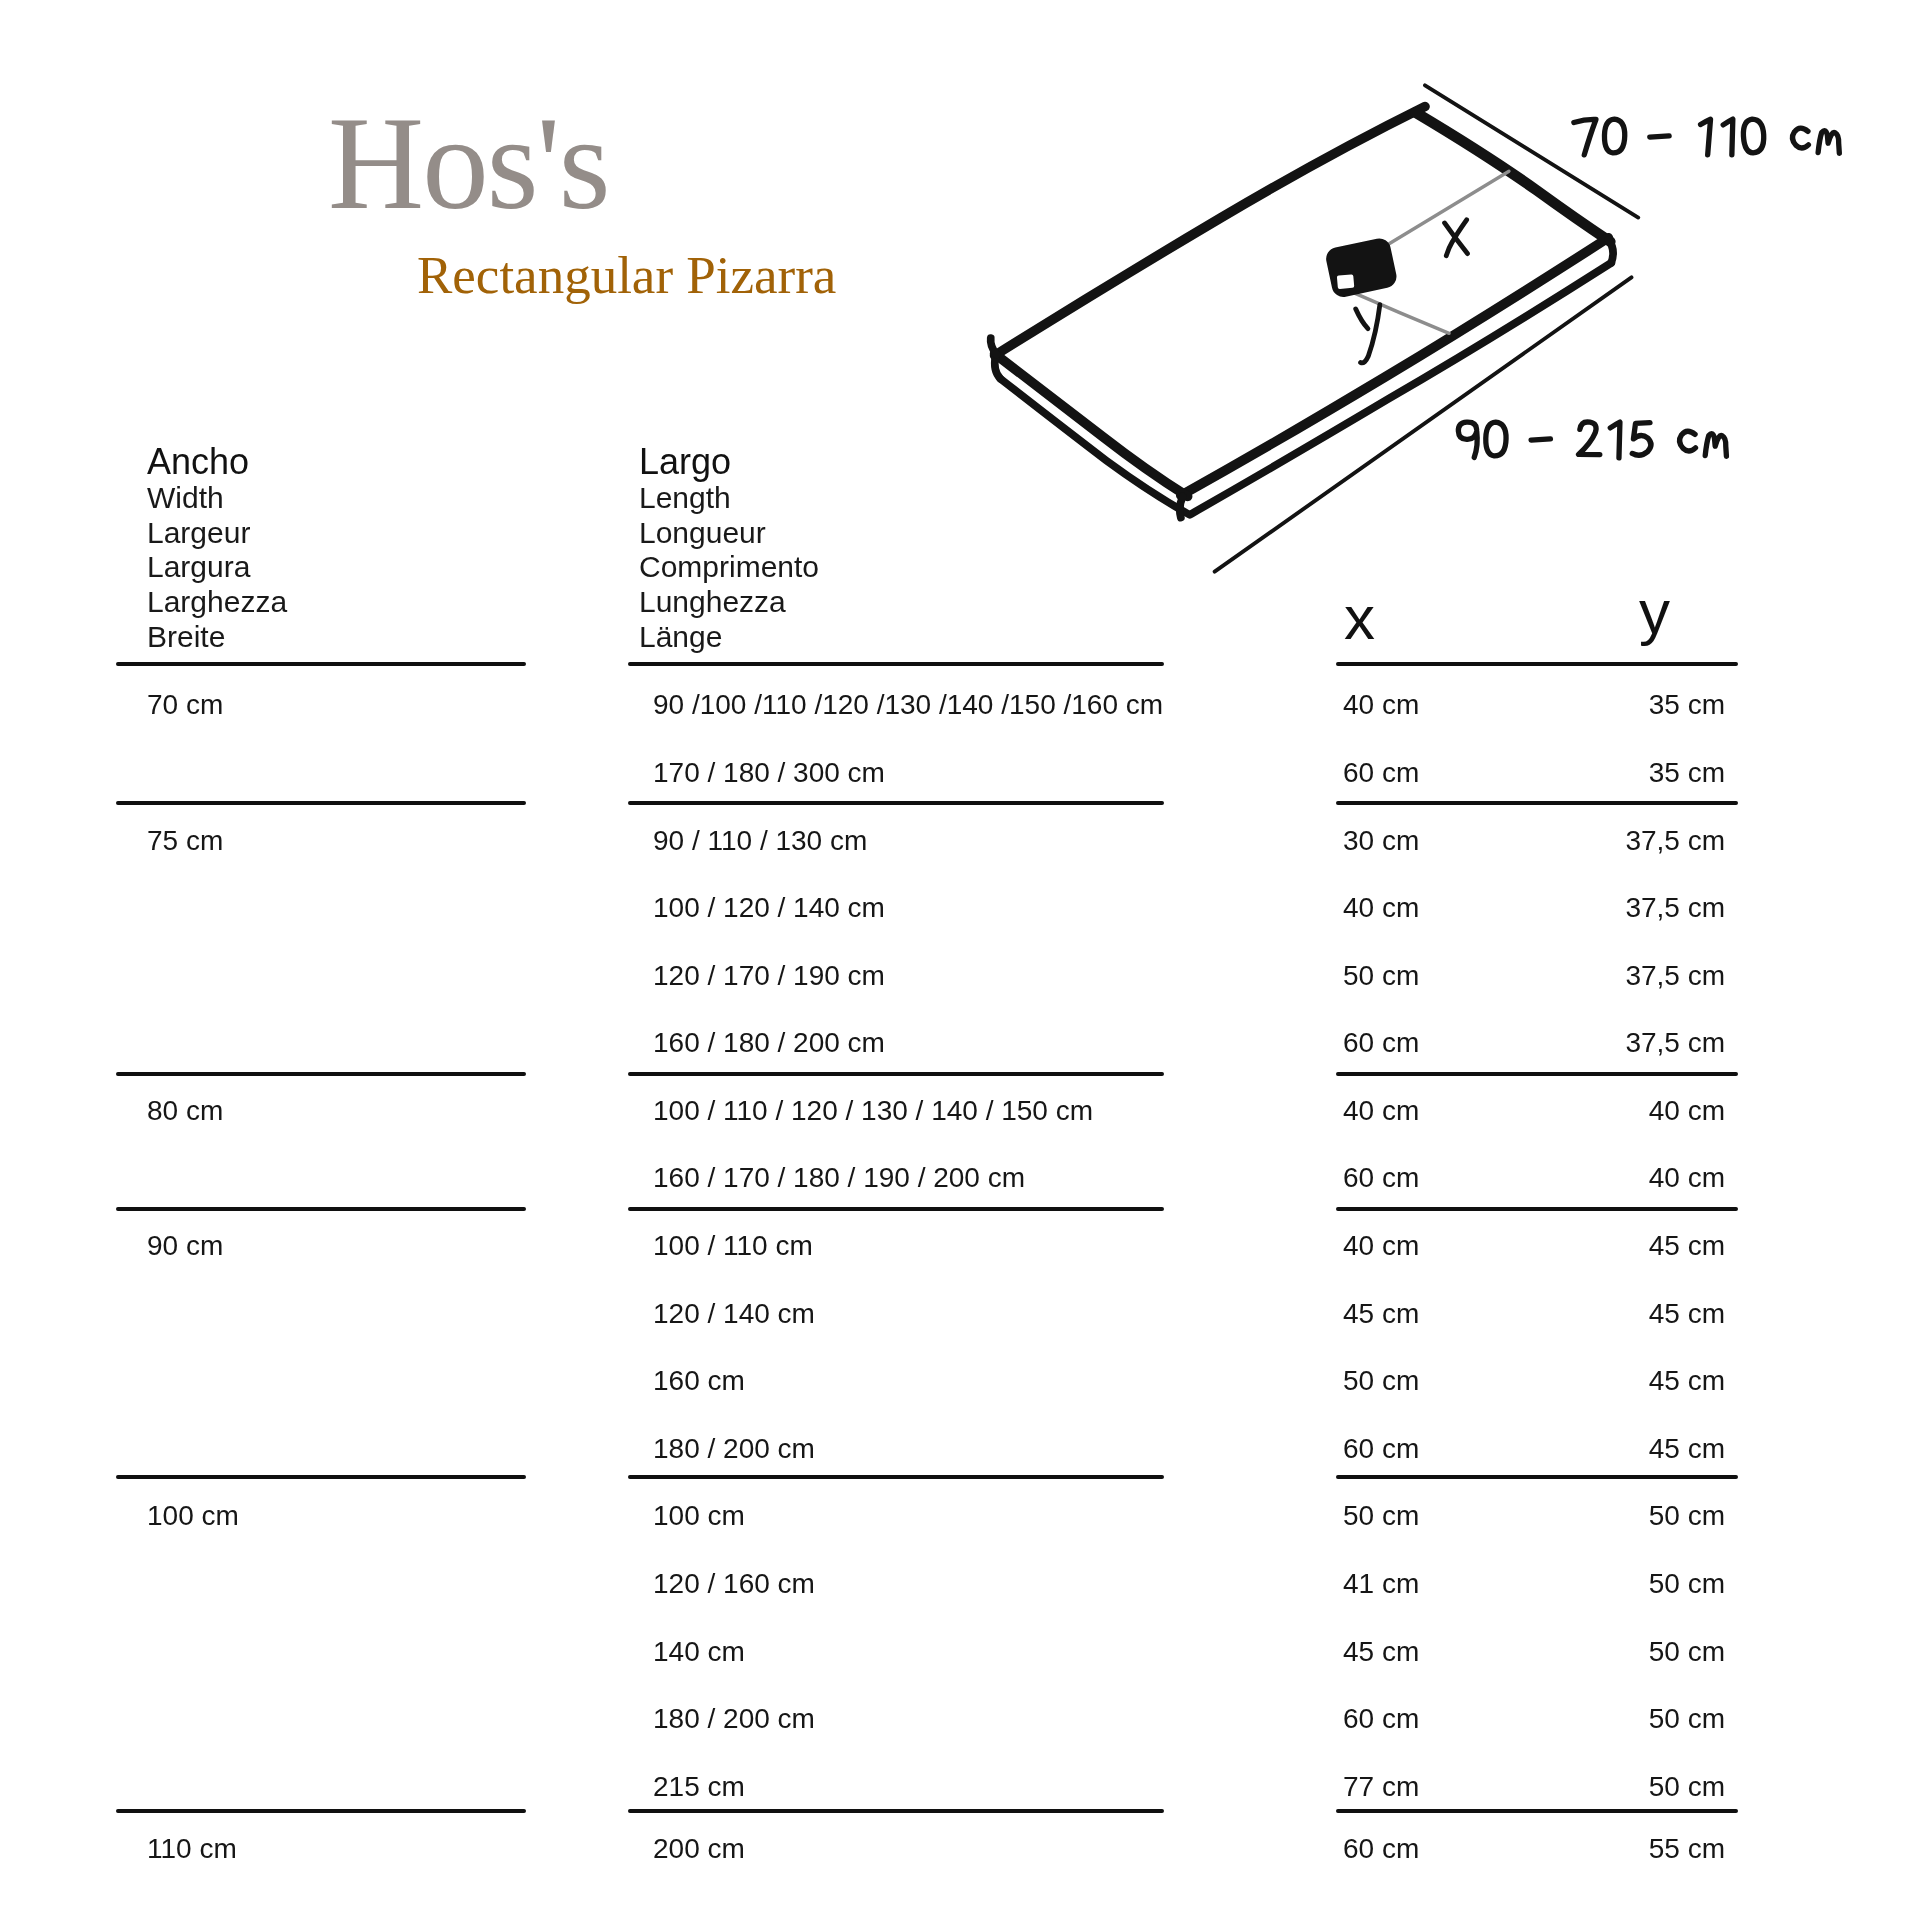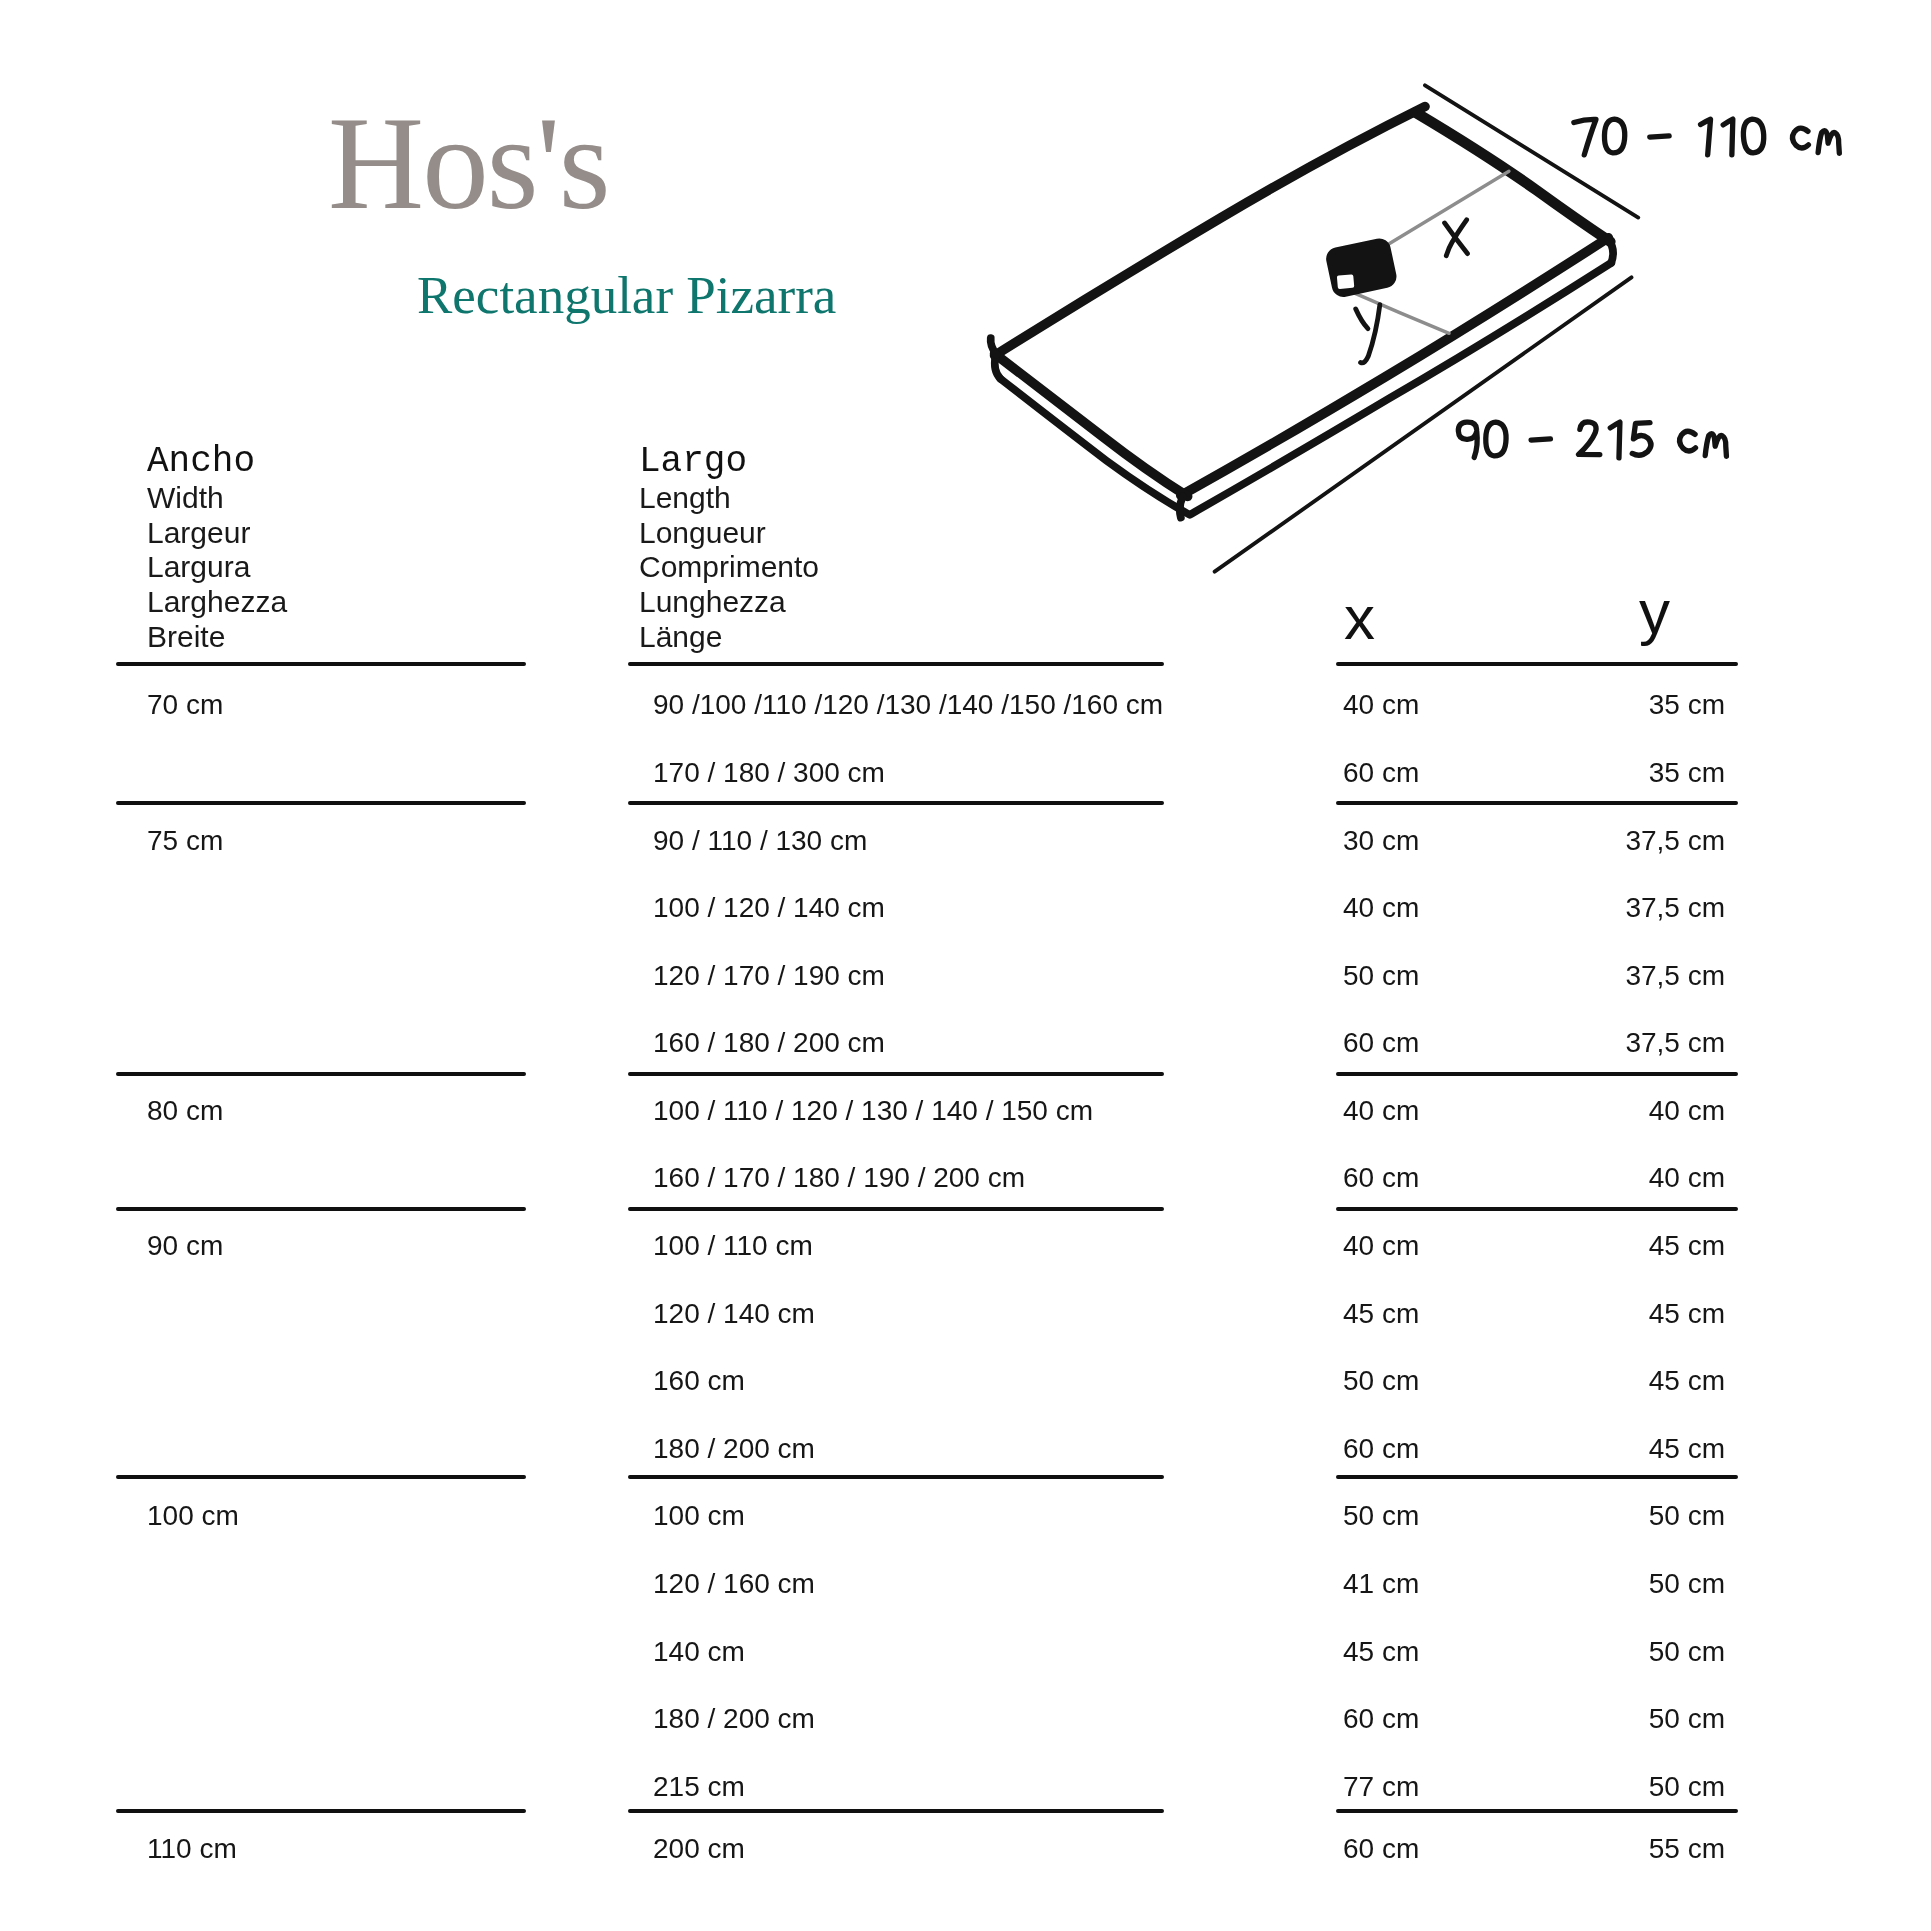--- a/index.html
+++ b/index.html
@@ -9,28 +9,28 @@
   }
   
   .logo-name{
     position:absolute;left:328px;top:97px;
     font-family:"Liberation Serif","DejaVu Serif",serif;
     font-size:133px;line-height:1.0;letter-spacing:-1.9px;color:#948d89;
   }
   .logo-sub{
     position:absolute;left:417px;top:249px;
     font-family:"Liberation Serif","DejaVu Serif",serif;
-    font-size:53px;line-height:1.0;letter-spacing:0px;color:#0f766e;margin-top:20px;
+    font-size:53px;line-height:1.0;letter-spacing:0px;color:#a16207;
   }
   
   #sketch{position:absolute;left:946px;top:39px;width:985px;height:579px;}
   
   #tables{position:absolute;left:0;top:0;width:1931px;height:1931px;}
   .col-title{
-    position:absolute;font-size:36px;line-height:36px;font-weight:500;color:#111;white-space:nowrap;font-family:Liberation Mono, monospace;
+    position:absolute;font-size:36px;line-height:36px;font-weight:500;color:#111;white-space:nowrap;
   }
   .col-sub{
     position:absolute;font-size:30px;line-height:30px;color:#191919;white-space:nowrap;
   }
   .xy-title{
     position:absolute;font-size:62px;line-height:62px;color:#111;white-space:nowrap;
   }
   .rule{
     position:absolute;height:3.9px;background:#101010;border-radius:1.9px;
   }

